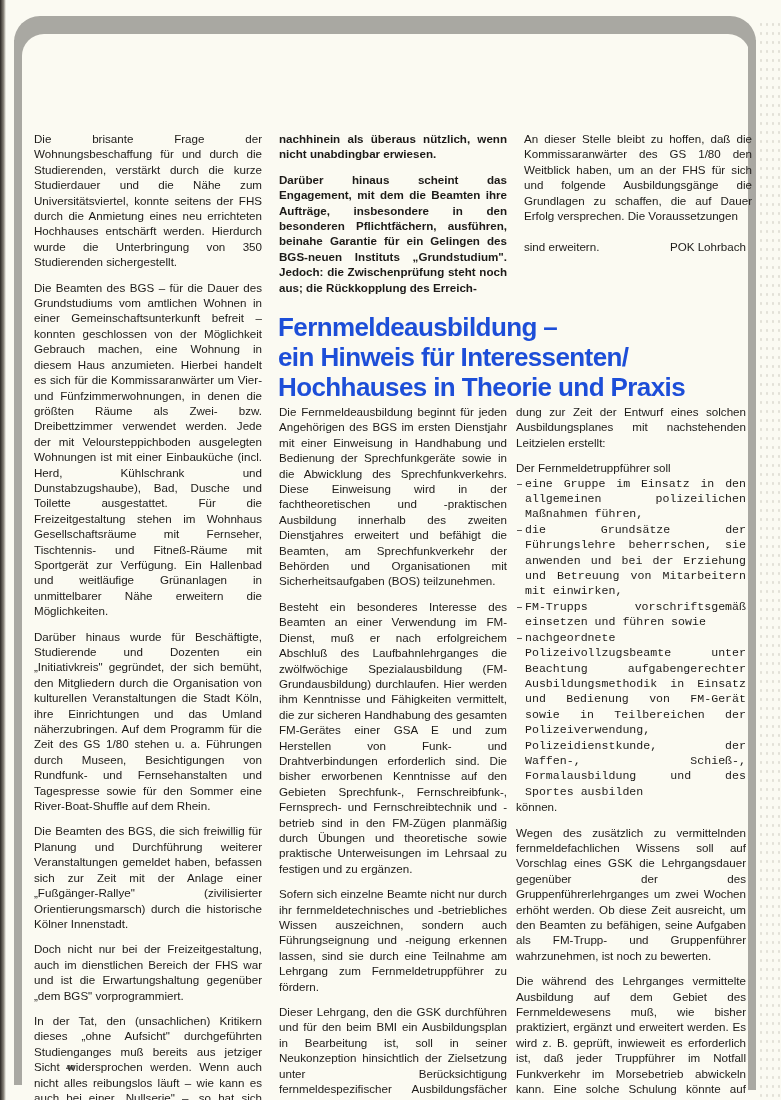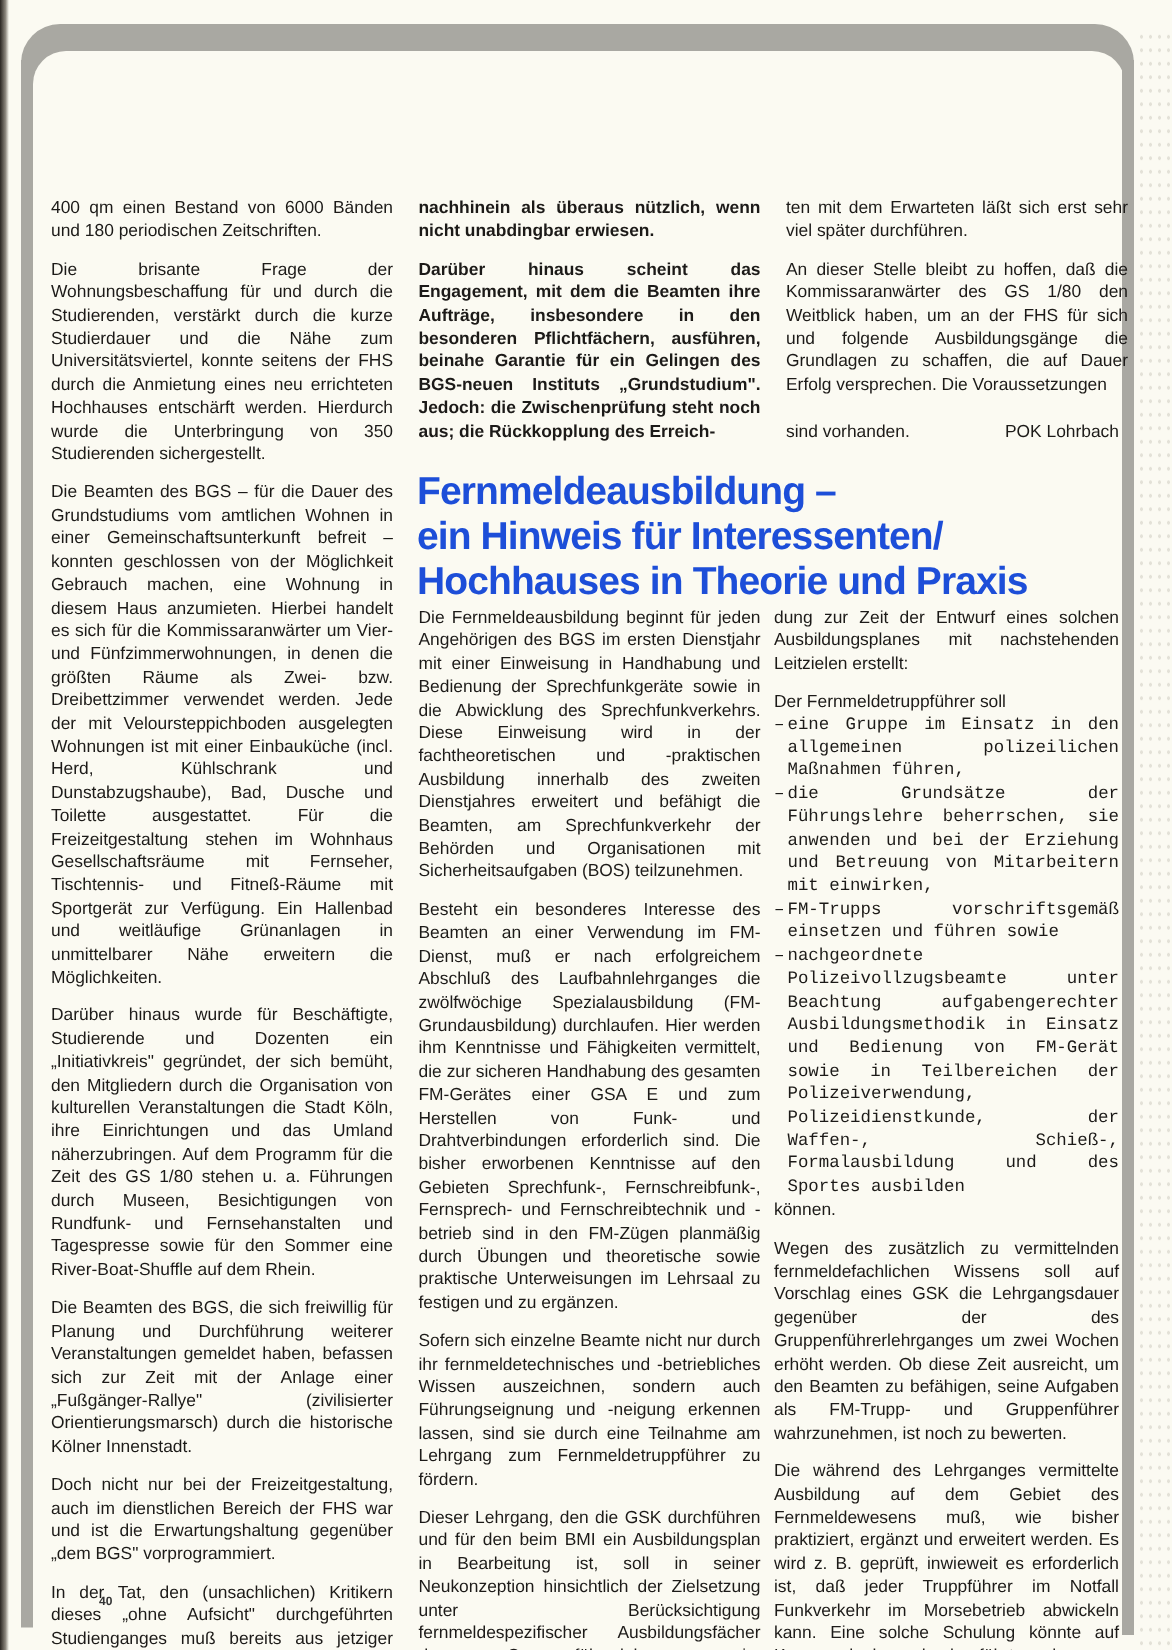--- a/index.html
+++ b/index.html
@@ -73,41 +73,39 @@
 <body>
 
 <div class="page-edge-left"></div>
 <div class="frame-top"></div>
 <div class="frame-inner"></div>
 <div class="frame-left"></div>
 <div class="frame-right"></div>
 <div class="speckle"></div>
 
 <div class="col col-1">
-  <p>400 qm einen Bestand von 6000 Bänden und 180 periodischen Zeitschriften.</p>
   <p>Die brisante Frage der Wohnungsbeschaffung für und durch die Studierenden, verstärkt durch die kurze Studierdauer und die Nähe zum Universitätsviertel, konnte seitens der FHS durch die Anmietung eines neu errichteten Hochhauses entschärft werden. Hierdurch wurde die Unterbringung von 350 Studierenden sichergestellt.</p>
   <p>Die Beamten des BGS – für die Dauer des Grundstudiums vom amtlichen Wohnen in einer Gemeinschaftsunterkunft befreit – konnten geschlossen von der Möglichkeit Gebrauch machen, eine Wohnung in diesem Haus anzumieten. Hierbei handelt es sich für die Kommissaranwärter um Vier- und Fünfzimmerwohnungen, in denen die größten Räume als Zwei- bzw. Dreibettzimmer verwendet werden. Jede der mit Veloursteppichboden ausgelegten Wohnungen ist mit einer Einbauküche (incl. Herd, Kühlschrank und Dunstabzugshaube), Bad, Dusche und Toilette ausgestattet. Für die Freizeitgestaltung stehen im Wohnhaus Gesellschaftsräume mit Fernseher, Tischtennis- und Fitneß-Räume mit Sportgerät zur Verfügung. Ein Hallenbad und weitläufige Grünanlagen in unmittelbarer Nähe erweitern die Möglichkeiten.</p>
   <p>Darüber hinaus wurde für Beschäftigte, Studierende und Dozenten ein „Initiativkreis" gegründet, der sich bemüht, den Mitgliedern durch die Organisation von kulturellen Veranstaltungen die Stadt Köln, ihre Einrichtungen und das Umland näherzubringen. Auf dem Programm für die Zeit des GS 1/80 stehen u. a. Führungen durch Museen, Besichtigungen von Rundfunk- und Fernsehanstalten und Tagespresse sowie für den Sommer eine River-Boat-Shuffle auf dem Rhein.</p>
   <p>Die Beamten des BGS, die sich freiwillig für Planung und Durchführung weiterer Veranstaltungen gemeldet haben, befassen sich zur Zeit mit der Anlage einer „Fußgänger-Rallye" (zivilisierter Orientierungsmarsch) durch die historische Kölner Innenstadt.</p>
   <p>Doch nicht nur bei der Freizeitgestaltung, auch im dienstlichen Bereich der FHS war und ist die Erwartungshaltung gegenüber „dem BGS" vorprogrammiert.</p>
   <p>In der Tat, den (unsachlichen) Kritikern dieses „ohne Aufsicht" durchgeführten Studienganges muß bereits aus jetziger Sicht widersprochen werden. Wenn auch nicht alles reibungslos läuft – wie kann es auch bei einer „Nullserie" –, so hat sich doch für die Kommissaranwärter das richtungweisende Einführungspraktikum im</p>
 </div>
 
 <div class="col col-2">
   <p>nachhinein als überaus nützlich, wenn nicht unabdingbar erwiesen.</p>
   <p>Darüber hinaus scheint das Engagement, mit dem die Beamten ihre Aufträge, insbesondere in den besonderen Pflichtfächern, ausführen, beinahe Garantie für ein Gelingen des BGS-neuen Instituts „Grundstudium". Jedoch: die Zwischenprüfung steht noch aus; die Rückkopplung des Erreich-</p>
 </div>
 
 <div class="col col-3">
-  <p>ten mit dem Erwarteten läßt sich erst sehr viel später durchführen.</p>
   <p style="margin-bottom:16px">
     <span>An dieser Stelle bleibt zu hoffen, daß die Kommissaranwärter des GS 1/80 den Weitblick haben, um an der FHS für sich und folgende Ausbildungsgänge die Grundlagen zu schaffen, die auf Dauer Erfolg versprechen. Die Voraussetzungen</span>
   </p>
   <div class="sig-inline">
-    <span>sind vorhanden.</span>
+    <span>sind erweitern.</span>
     <span style="padding-right:6px">POK Lohrbach</span>
   </div>
 </div>
 
 <div class="headline">
   <div>Fernmeldeausbildung –</div>
   <div>ein Hinweis für Interessenten/</div>
   <div>Hochhauses in Theorie und Praxis</div>
 </div>
 

